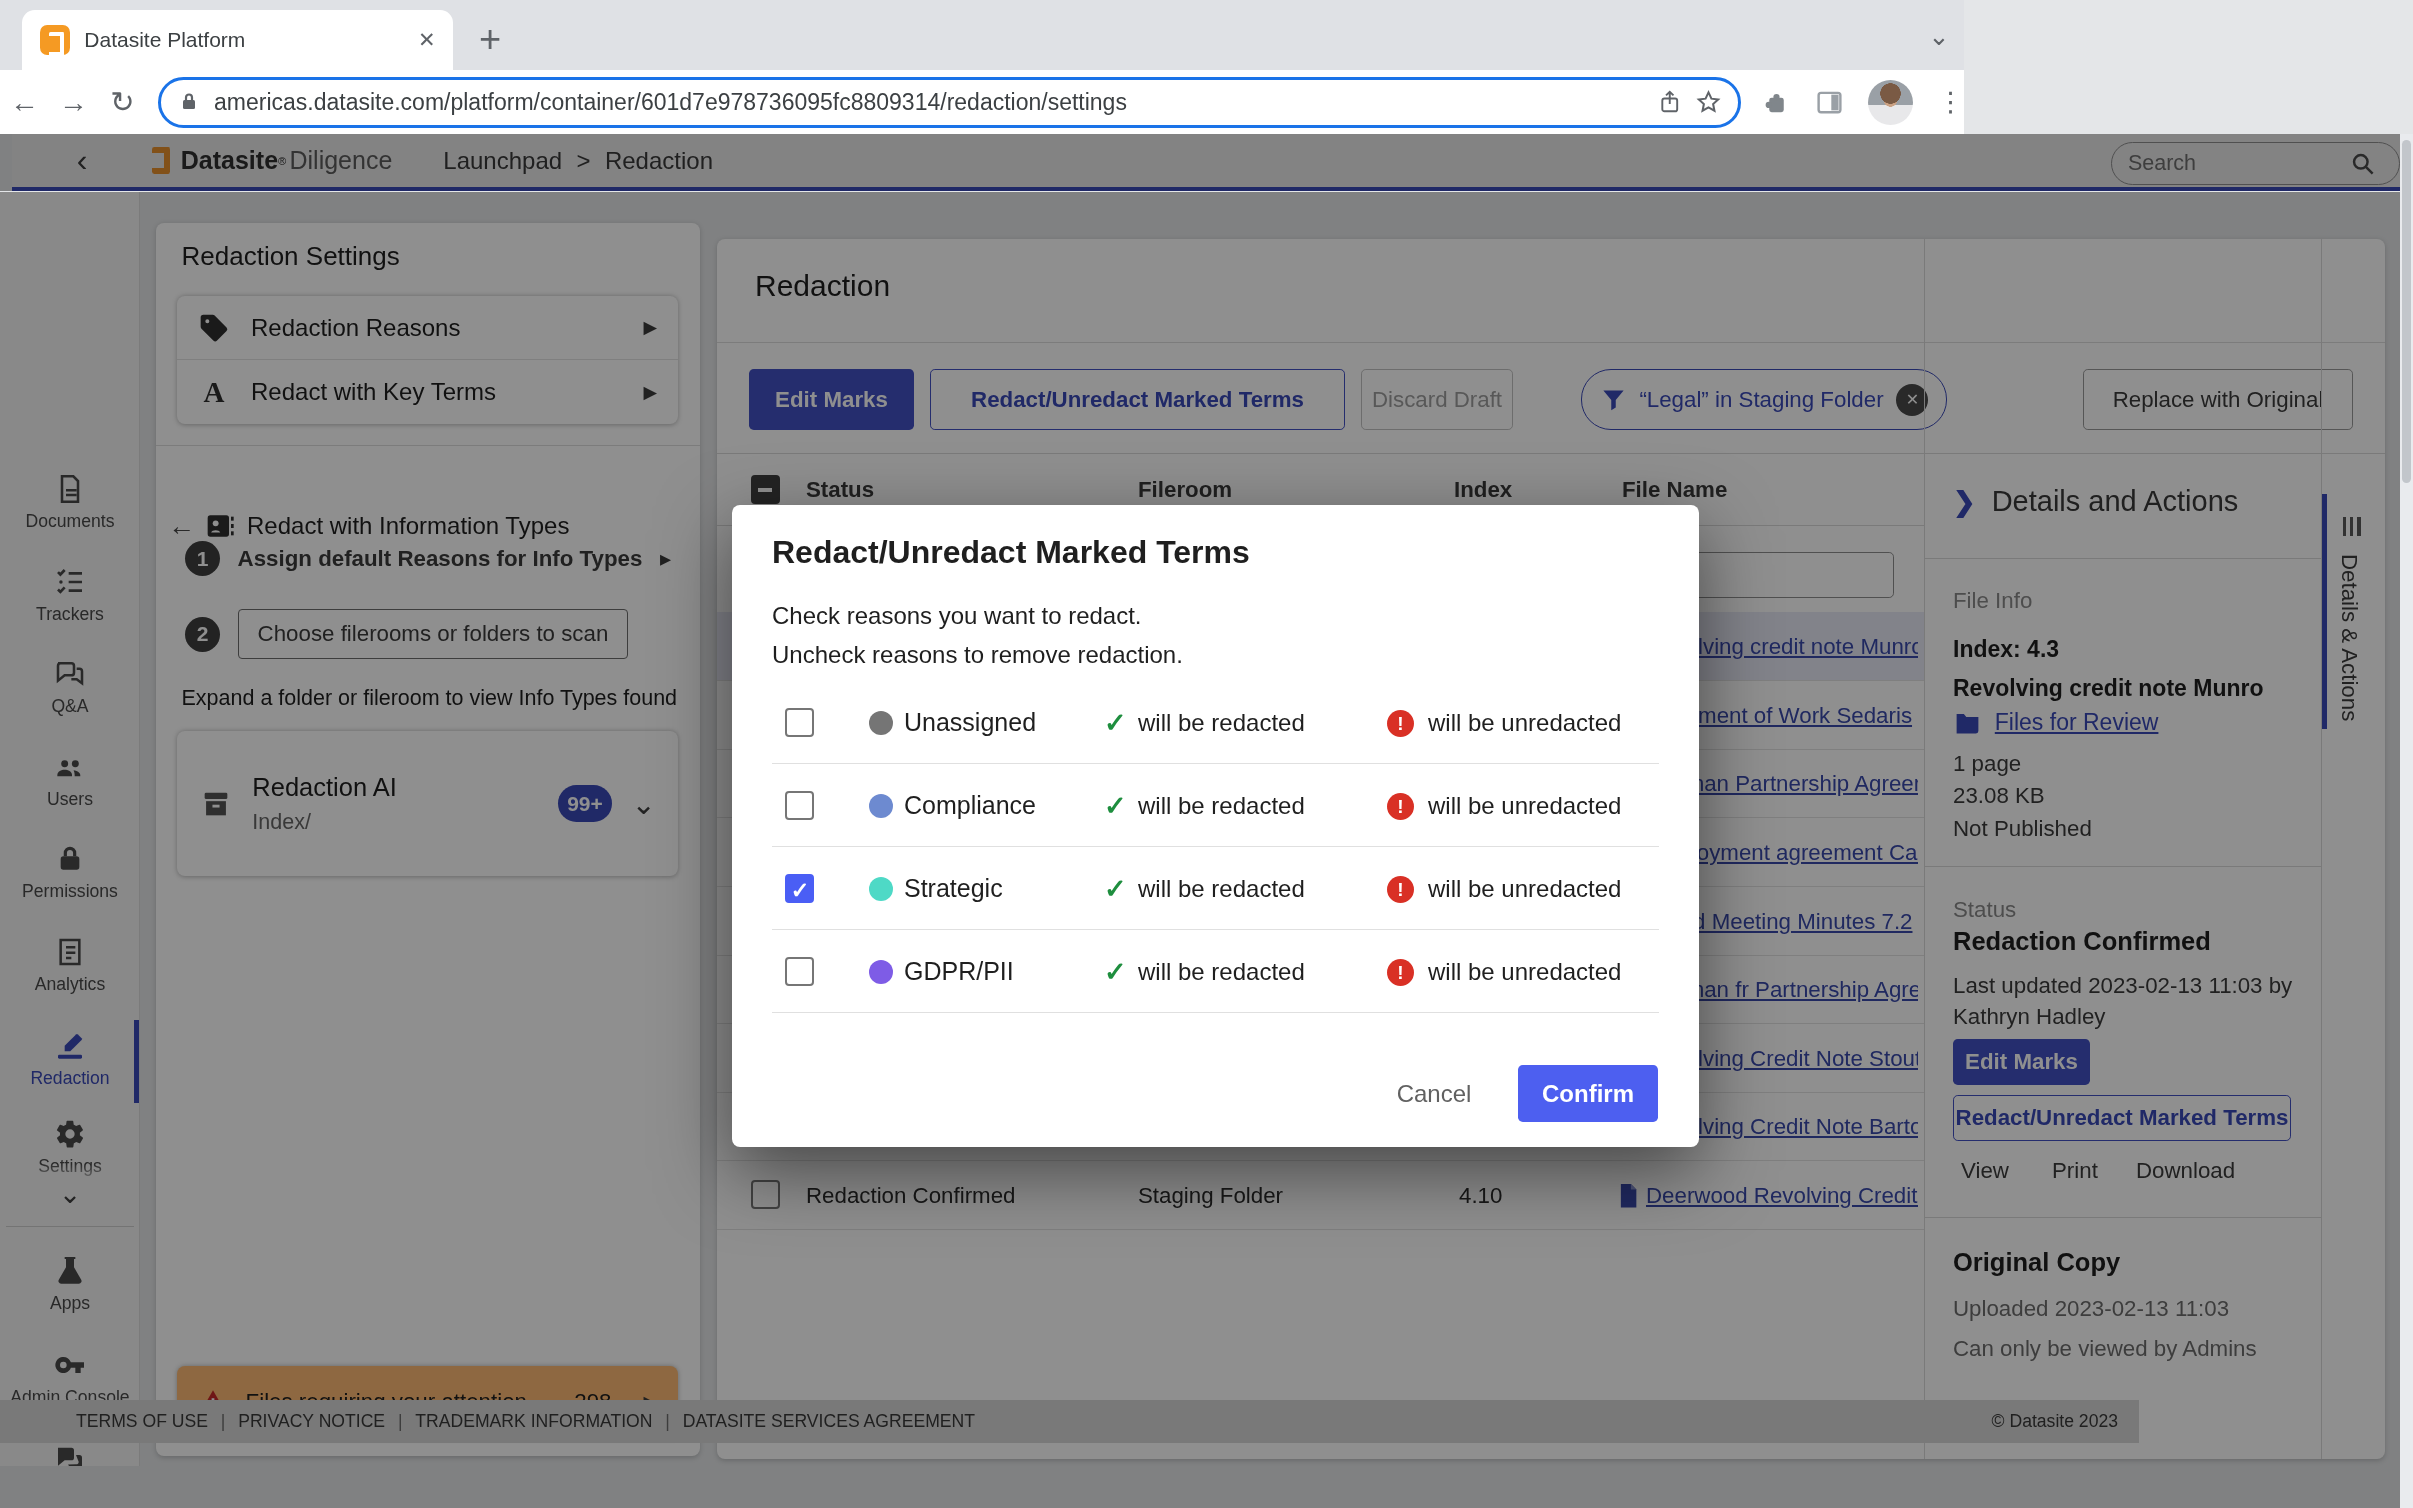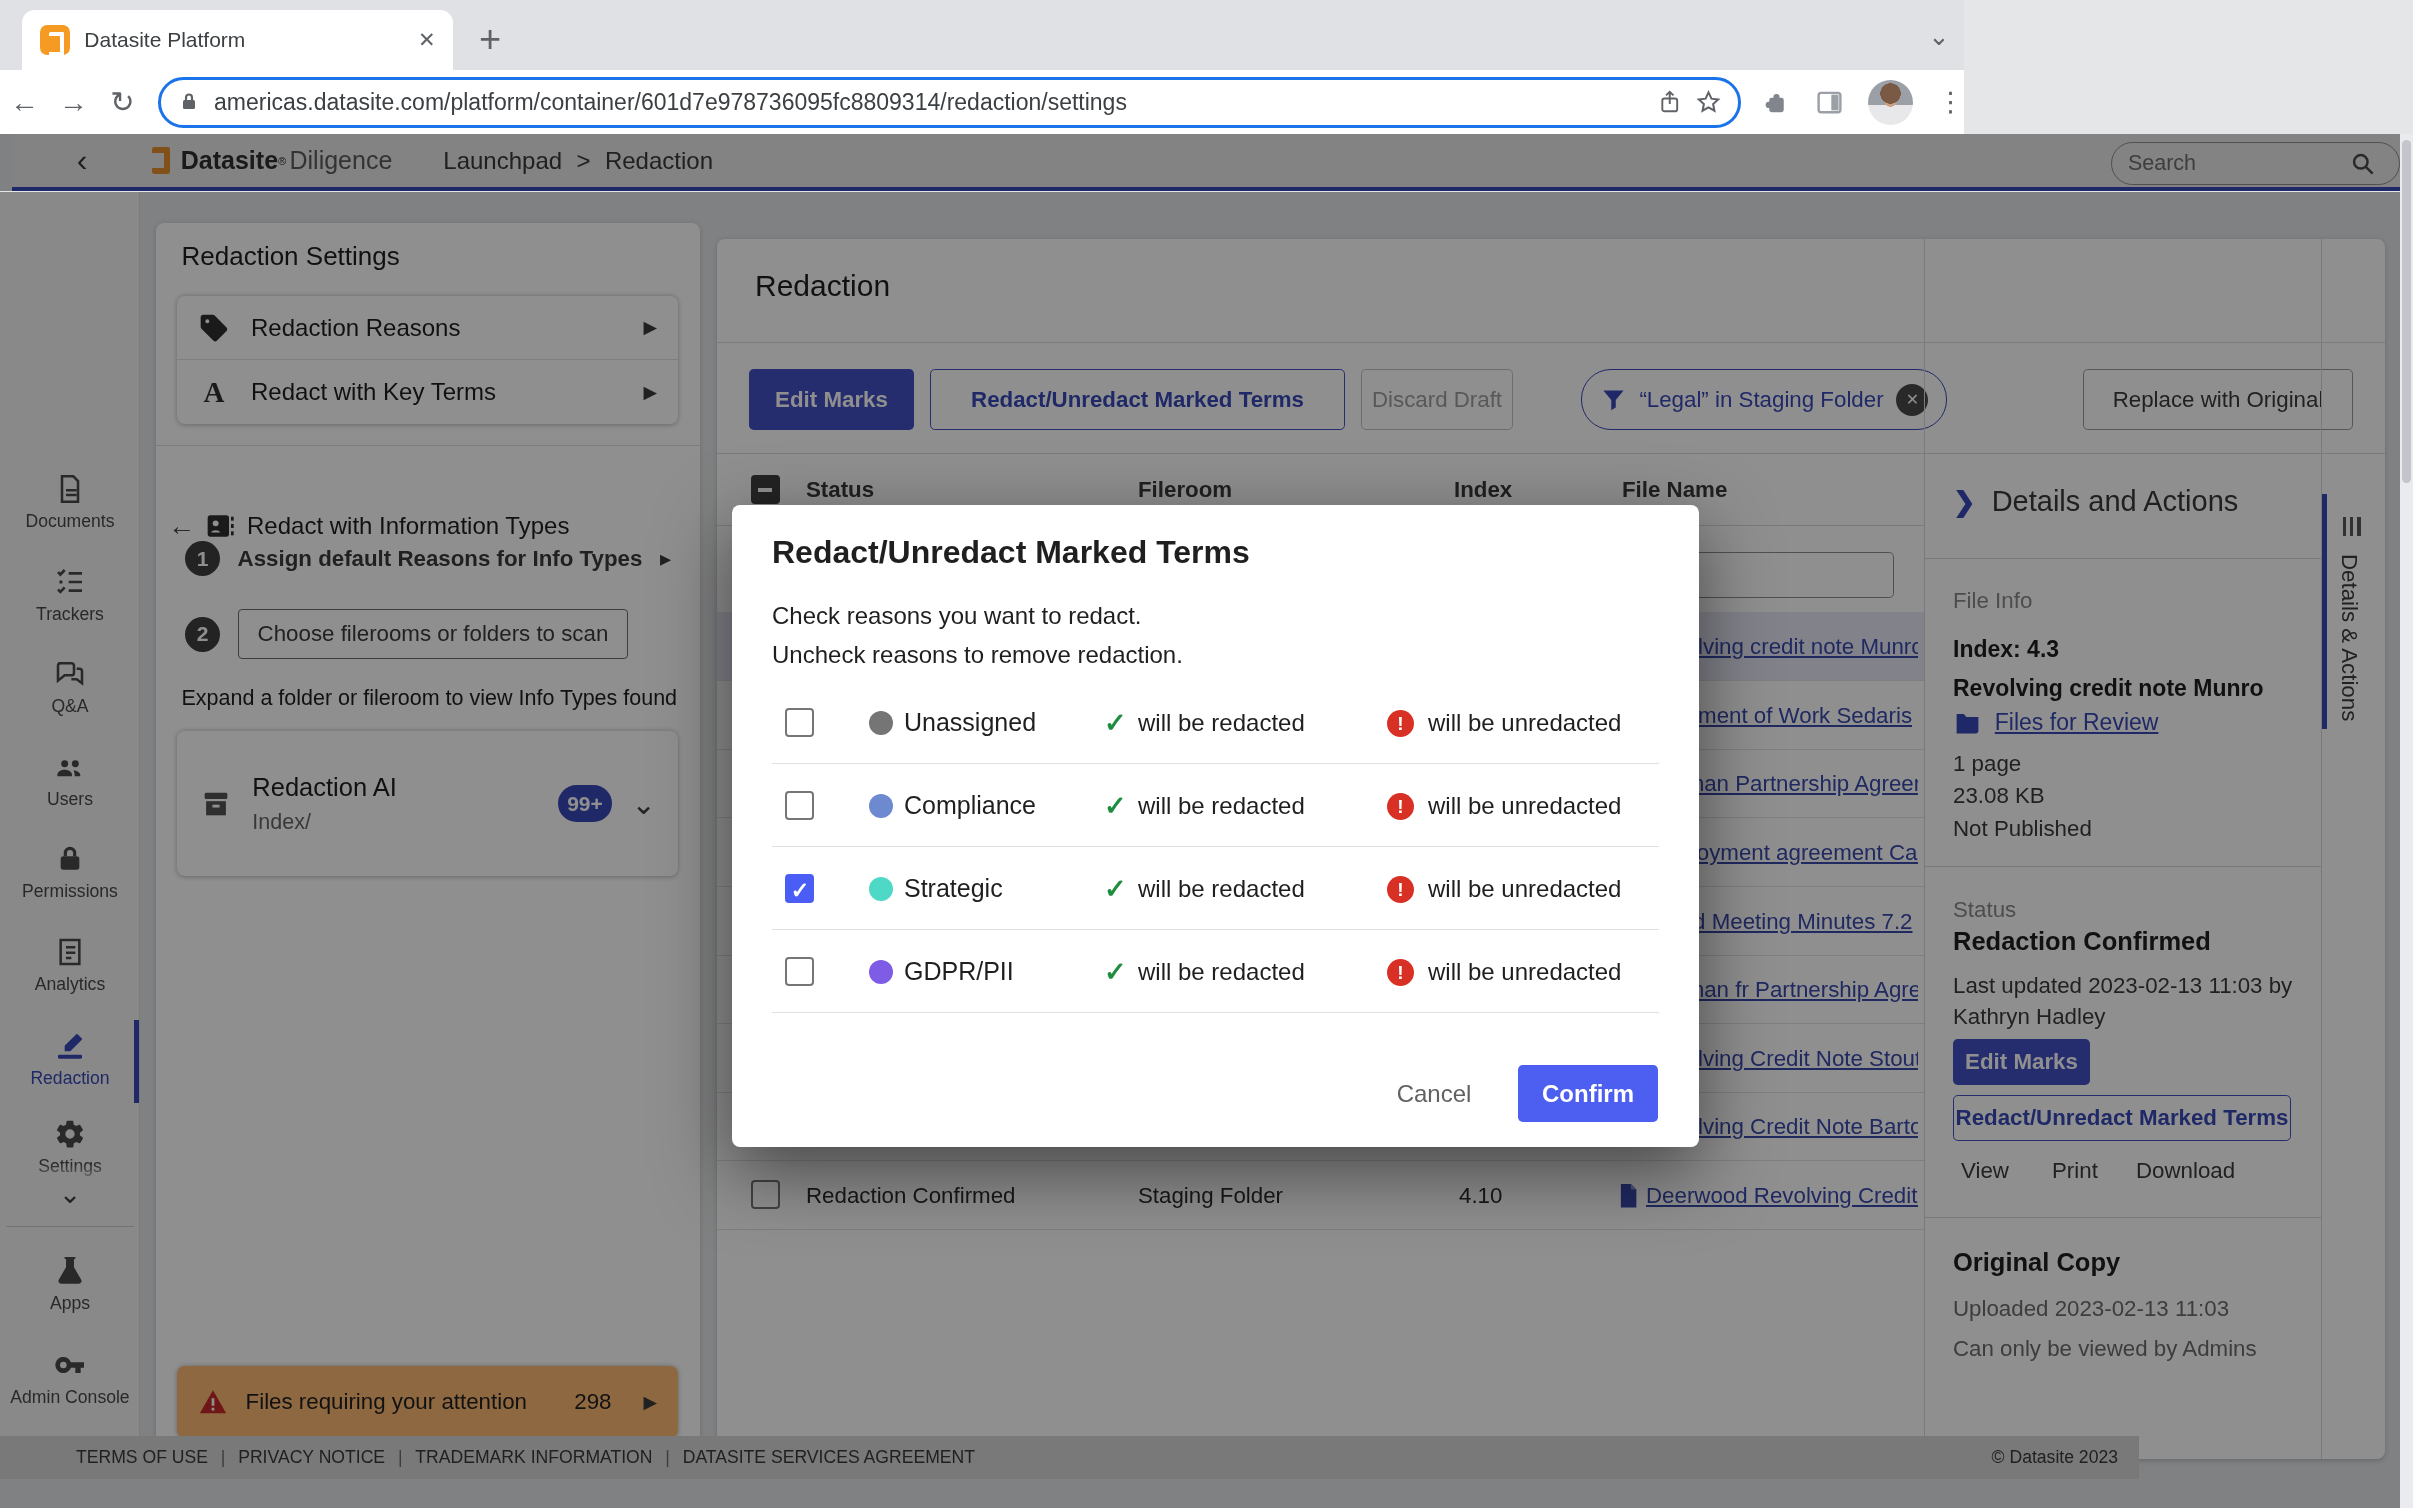--- a/index.html
+++ b/index.html
@@ -141,21 +141,21 @@
   .dact{position:absolute;font-size:22.3px;font-weight:500;color:#3c3c3c;top:919px;cursor:pointer;text-align:right;}
   #ddiv3{position:absolute;left:0;top:978px;width:397px;border-top:0.8px solid #d9d9d9;}
   
   #vstrip{position:absolute;left:1604px;top:0;width:64px;height:1220px;border-left:0.8px solid #d9d9d9;}
   #vstrip .blue{position:absolute;left:0;top:255px;width:4.8px;height:235px;background:#3a49b8;}
   .drag-bars{position:absolute;left:21px;top:278px;display:flex;gap:4px;}
   .drag-bars i{display:block;width:3.2px;height:19px;background:#5a5a5a;}
   #vlabel{position:absolute;left:14.4px;top:315px;writing-mode:vertical-rl;font-size:22.3px;color:#3c3c3c;white-space:nowrap;}
 
   
-  #footer{position:absolute;left:0;top:1436px;width:2139px;height:43px;background:#d8d8d8;display:flex;align-items:center;padding:0 21px 0 76px;font-size:17.6px;color:#3a3a3a;}
+  #footer{position:absolute;left:0;top:1400px;width:2139px;height:43px;background:#d8d8d8;display:flex;align-items:center;padding:0 21px 0 76px;font-size:17.6px;color:#3a3a3a;}
   #flinks{display:flex;gap:12.8px;align-items:center;flex:1;}
   #flinks a{color:#3a3a3a;text-decoration:none;}
   #footer .sep{color:#6d6d6d;}
 
   
   #dim{position:absolute;left:0;top:192px;width:2413px;height:1317px;background:rgba(0,0,0,.44);z-index:40;}
   #dimnav{position:absolute;left:0;top:134px;width:2413px;height:57px;background:rgba(0,0,0,.44);z-index:40;}
   #scrollbar{position:absolute;right:0;top:134px;width:12.8px;height:1374px;background:#e9ebee;z-index:45;}
   #scrollbar .thumb{position:absolute;left:1.6px;top:6.4px;width:9.6px;height:343px;border-radius:4.8px;background:#c2c6cb;}
 

